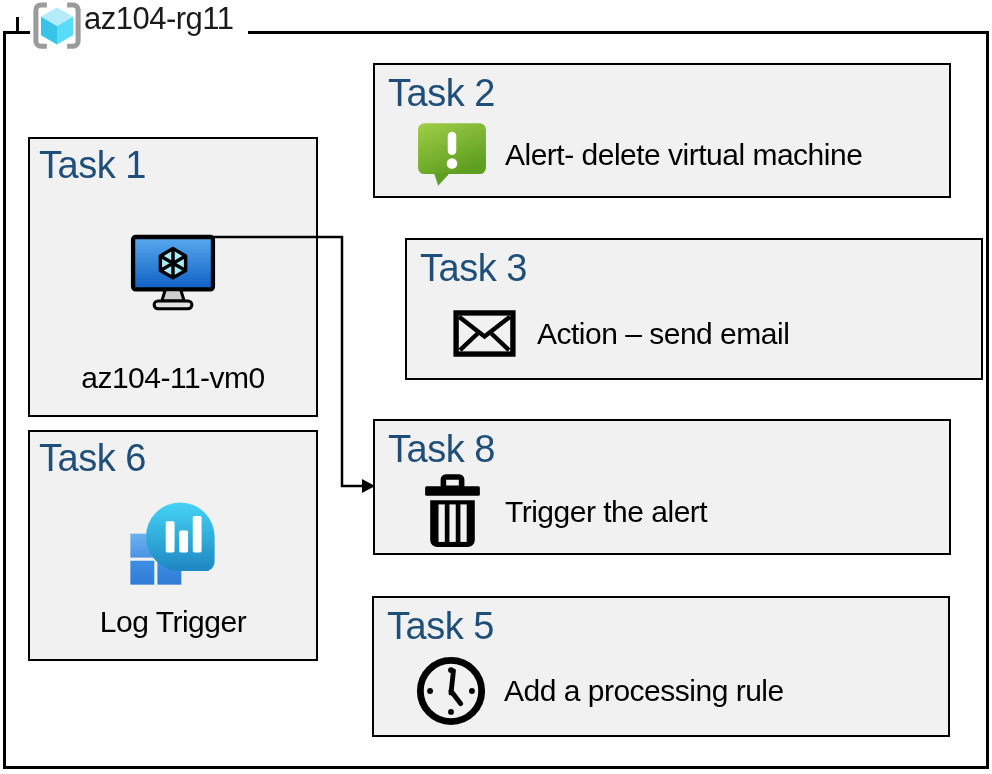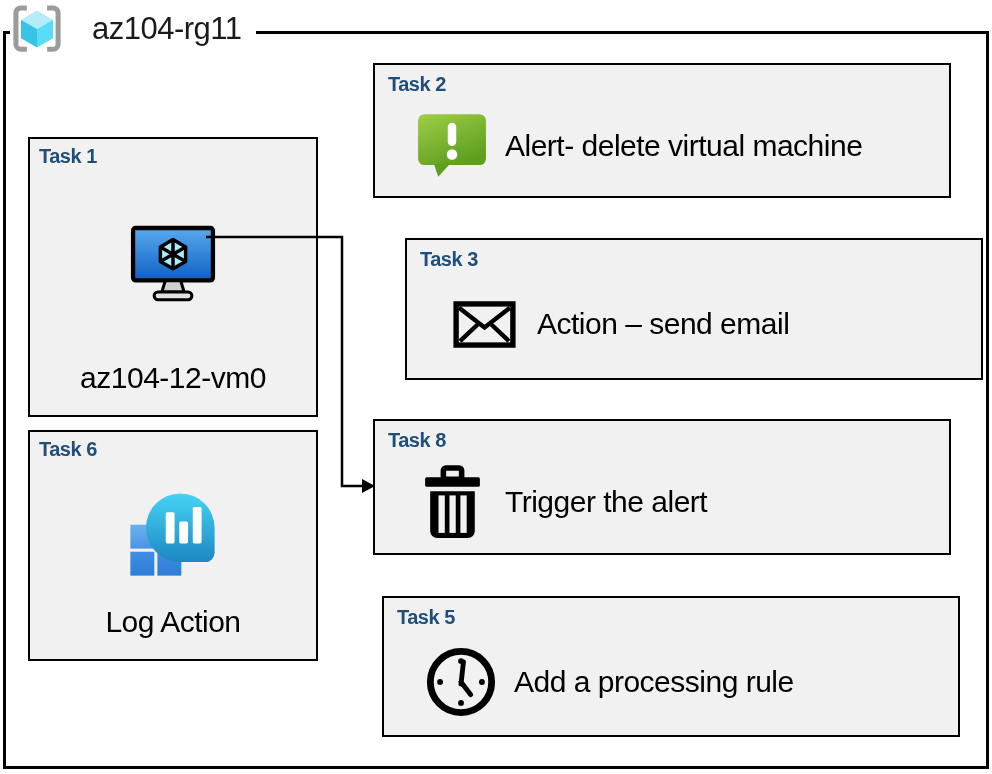--- a/index.html
+++ b/index.html
@@ -1,28 +1,28 @@
 <!DOCTYPE html>
 <html style="--heading: #1f4e79; --card-bg: #f1f1f1;"><head>
 <meta charset="utf-8">
 <style>
   html,body{margin:0;padding:0;background:#fff;}
   .canvas{position:relative;width:992px;height:774px;background:#fff;overflow:hidden;
           font-family:"Liberation Sans","DejaVu Sans",sans-serif;}
   .outer-box{position:absolute;left:3px;top:31px;width:986px;height:738px;
              border:3px solid #000;box-sizing:border-box;background:#fff;z-index:1;}
   .corner-stub{position:absolute;left:16px;top:17px;width:3px;height:17px;background:#000;z-index:2;}
-  .rg-header{position:absolute;left:10px;top:1px;height:56px;display:flex;align-items:center;
-             gap:28px;background:#fff;padding:0 14px 0 0;z-index:3;}
+  .rg-header{position:absolute;left:30px;top:1px;height:56px;display:flex;
+             background:#fff;padding:0 14px 0 0;z-index:3;}
   .rg-header svg{display:block;}
   .rg-title{font-size:31px;color:#1a1a1a;letter-spacing:-0.5px;white-space:nowrap;}
   .connector{position:absolute;left:0;top:0;width:992px;height:774px;z-index:4;pointer-events:none;}
   .card{position:absolute;background:var(--card-bg,#f1f1f1);border:2px solid #000;
         box-sizing:border-box;display:flex;flex-direction:column;z-index:2;}
-  .card-title{font-size:20px;font-weight:700;color:var(--heading,#1f4e79);
+  .card-title{font-size:38px;font-weight:400;color:var(--heading,#1f4e79);
               letter-spacing:-0.5px;line-height:1.1;}
   .card-right .card-title{padding:8px 0 0 13px;}
   .card-left  .card-title{padding:6px 0 0 9px;}
   .card-body{flex:1;display:flex;align-items:center;margin-left:38px;}
   .icon-wrap{width:78px;display:flex;justify-content:center;align-items:center;}
   .card-label{font-size:30px;color:#000000;letter-spacing:-0.5px;white-space:nowrap;}
   .card-body .card-label{margin-left:14px;}
   .icon-area{flex:1;display:flex;align-items:center;justify-content:center;}
   .label-center{text-align:center;padding-bottom:20px;}
   svg{shape-rendering:geometricPrecision;}
@@ -63,21 +63,21 @@
               <stop offset="1" stop-color="#0f5fc4"></stop>
           </linearGradient>
         </defs>
         <rect x="3.5" y="3.5" width="93" height="61" rx="3" fill="url(#vmScreen)" stroke="#000" stroke-width="5"></rect>
         <polygon points="50,17 64.7,25.5 64.7,42.5 50,51 35.3,42.5 35.3,25.5" fill="#a6ecfc" stroke="#000" stroke-width="4" stroke-linejoin="round"></polygon>
         <path d="M50,34 L50,17 M50,34 L64.7,25.5 M50,34 L64.7,42.5 M50,34 L50,51 M50,34 L35.3,42.5 M50,34 L35.3,25.5" stroke="#000" stroke-width="4"></path>
         <path d="M41,65 L59,65 L63,78 L37,78 Z" fill="#cfcfcf" stroke="#000" stroke-width="3.5"></path>
         <rect x="28" y="78" width="44" height="9" rx="4.5" fill="#e2e2e2" stroke="#000" stroke-width="3.5"></rect>
       </svg>
     </div>
-    <div class="card-label label-center">az104-12-vm0</div>
+    <div class="card-label label-center">az104-11-vm0</div>
   </div>
 
   <div class="card card-left" style="left:28px;top:430px;width:290px;height:231px;">
     <div class="card-title">Task 6</div>
     <div class="icon-area">
       <svg width="104" height="104" viewBox="0 0 100 100">
         <defs>
           <linearGradient id="logSqL" x1="0" y1="0" x2="0" y2="1">
             <stop offset="0" stop-color="#6cb1ef"></stop>
               <stop offset="1" stop-color="#4b94e2"></stop>
@@ -93,21 +93,21 @@
         </defs>
         <rect x="9" y="42" width="23" height="23" fill="url(#logSqL)"></rect>
         <rect x="9" y="68" width="23" height="23" fill="url(#logSqD)"></rect>
         <rect x="35" y="68" width="23" height="23" fill="url(#logSqD)"></rect>
         <path d="M57,12 a33,33 0 1 0 0,66 h24 a9,9 0 0 0 9,-9 v-24 a33,33 0 0 0 -33,-33 z" fill="url(#logBub)"></path>
         <rect x="43" y="30" width="8.5" height="30" rx="1.5" fill="#fff"></rect>
         <rect x="56" y="39" width="8.5" height="21" rx="1.5" fill="#fff"></rect>
         <rect x="69" y="25" width="8.5" height="35" rx="1.5" fill="#fff"></rect>
       </svg>
     </div>
-    <div class="card-label label-center">Log Action</div>
+    <div class="card-label label-center">Log Trigger</div>
   </div>
 
   <div class="card card-right" style="left:373px;top:63px;width:578px;height:135px;">
     <div class="card-title">Task 2</div>
     <div class="card-body">
       <div class="icon-wrap">
         <svg width="70" height="66" viewBox="0 0 66 62">
           <defs>
             <linearGradient id="alertG" x1="0" y1="0" x2="0.55" y2="1">
               <stop offset="0" stop-color="#a0ce49"></stop>
@@ -148,21 +148,21 @@
           <path d="M6,26 h44 v39 a7,7 0 0 1 -7,7 h-30 a7,7 0 0 1 -7,-7 z" fill="#000"></path>
           <rect x="14.2" y="30" width="6.2" height="37" fill="#f1f1f1"></rect>
           <rect x="25" y="30" width="6.2" height="37" fill="#f1f1f1"></rect>
           <rect x="35.8" y="30" width="6.2" height="37" fill="#f1f1f1"></rect>
         </svg>
       </div>
       <div class="card-label">Trigger the alert</div>
     </div>
   </div>
 
-  <div class="card card-right" style="left:382px;top:596px;width:578px;height:141px;">
+  <div class="card card-right" style="left:372px;top:596px;width:578px;height:141px;">
     <div class="card-title">Task 5</div>
     <div class="card-body">
       <div class="icon-wrap">
         <svg width="74" height="74" viewBox="0 0 76 76">
           <circle cx="38" cy="38" r="31.5" fill="none" stroke="#000" stroke-width="7"></circle>
           <circle cx="38" cy="16.5" r="3" fill="#000"></circle>
           <circle cx="59.5" cy="38" r="3" fill="#000"></circle>
           <circle cx="38" cy="59.5" r="3" fill="#000"></circle>
           <circle cx="16.5" cy="38" r="3" fill="#000"></circle>
           <path d="M38,40 L40.5,17.5" stroke="#000" stroke-width="5" stroke-linecap="round"></path>

